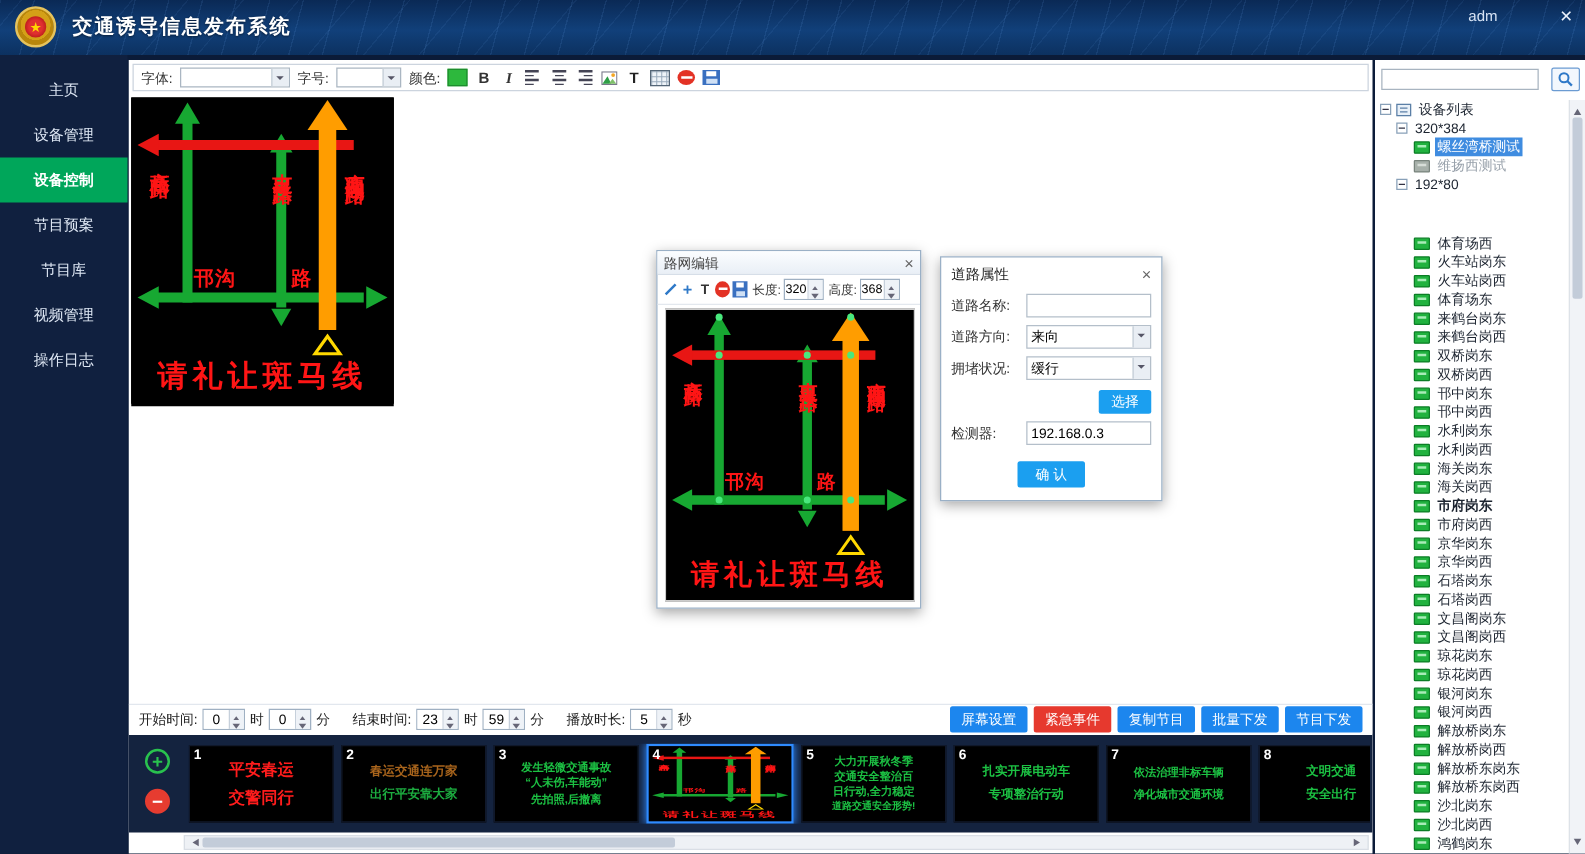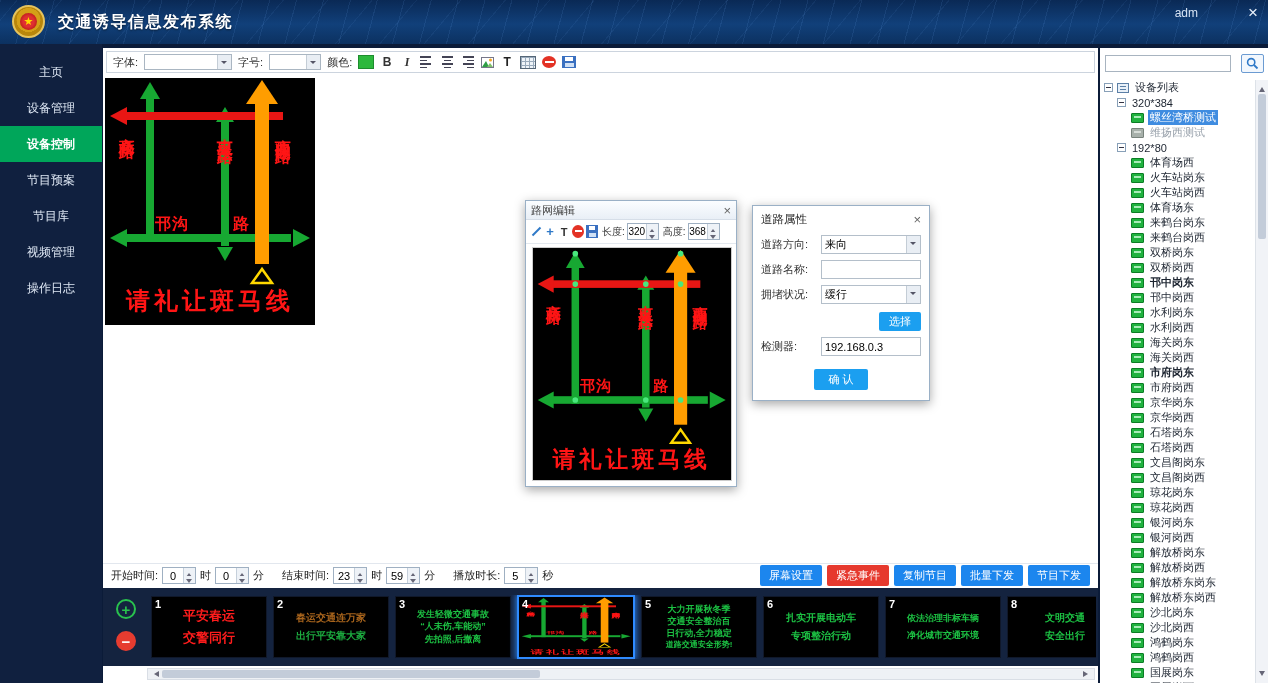--- a/index.html
+++ b/index.html
@@ -296,29 +296,29 @@
             </svg><div class="rlab v" style="left:13px;top:46px;color:#ff1515">高桥路</div><div class="rlab v" style="left:111px;top:48px;color:#ff1515">史可法路</div><div class="rlab v" style="left:169px;top:48px;color:#ff1515">瘦西湖路</div><div class="rlab" style="left:50px;top:138px;color:#ff1515">邗沟</div><div class="rlab" style="left:128px;top:138px;color:#ff1515">路</div><div class="rslogan" style="color:#ff1515">请礼让斑马线</div></div>
       </div>
     </div>
 
     <div class="dlg dlg-props">
       <div class="pp-title">
         <span>道路属性</span>
         <span class="dlg-close">×</span>
       </div>
       <div class="pp-row">
+        <span class="pp-lab">道路名称:</span>
+        <input class="pp-inp" value="" style="">
+      </div>
+      <div class="pp-row">
         <span class="pp-lab">道路方向:</span>
         <span class="pp-sel">
             <span>来向</span>
             <i class="caret"></i>
           </span>
-      </div>
-      <div class="pp-row">
-        <span class="pp-lab">道路名称:</span>
-        <input class="pp-inp" value="" style="">
       </div>
       <div class="pp-row">
         <span class="pp-lab">拥堵状况:</span>
         <span class="pp-sel">
             <span>缓行</span>
             <i class="caret"></i>
           </span>
       </div>
       <div class="pp-row right">
         <button class="blue-btn sm">选择</button>
@@ -496,21 +496,21 @@
           <span class="tree-label">螺丝湾桥测试</span>
         </div>
         <div class="tree-row disabled" style="padding-left: 29px;">
           <span class="scr gray"></span>
           <span class="tree-label">维扬西测试</span>
         </div>
         <div class="tree-row" style="padding-left: 15px;">
           <span class="exp"></span>
           <span class="tree-label">192*80</span>
         </div>
-        <div class="tree-row" style="padding-left: 29px;">
+        <div class="tree-row" style="padding-left: 29px; margin-top: 32px;">
           <span class="scr"></span>
           <span class="tree-label">体育场西</span>
         </div>
         <div class="tree-row" style="padding-left: 29px;">
           <span class="scr"></span>
           <span class="tree-label">火车站岗东</span>
         </div>
         <div class="tree-row" style="padding-left: 29px;">
           <span class="scr"></span>
           <span class="tree-label">火车站岗西</span>
@@ -528,21 +528,21 @@
           <span class="tree-label">来鹤台岗西</span>
         </div>
         <div class="tree-row" style="padding-left: 29px;">
           <span class="scr"></span>
           <span class="tree-label">双桥岗东</span>
         </div>
         <div class="tree-row" style="padding-left: 29px;">
           <span class="scr"></span>
           <span class="tree-label">双桥岗西</span>
         </div>
-        <div class="tree-row" style="padding-left: 29px; font-weight: bold;">
+        <div class="tree-row" style="padding-left: 29px;">
           <span class="scr"></span>
           <span class="tree-label">邗中岗东</span>
         </div>
         <div class="tree-row" style="padding-left: 29px;">
           <span class="scr"></span>
           <span class="tree-label">邗中岗西</span>
         </div>
         <div class="tree-row" style="padding-left: 29px;">
           <span class="scr"></span>
           <span class="tree-label">水利岗东</span>

